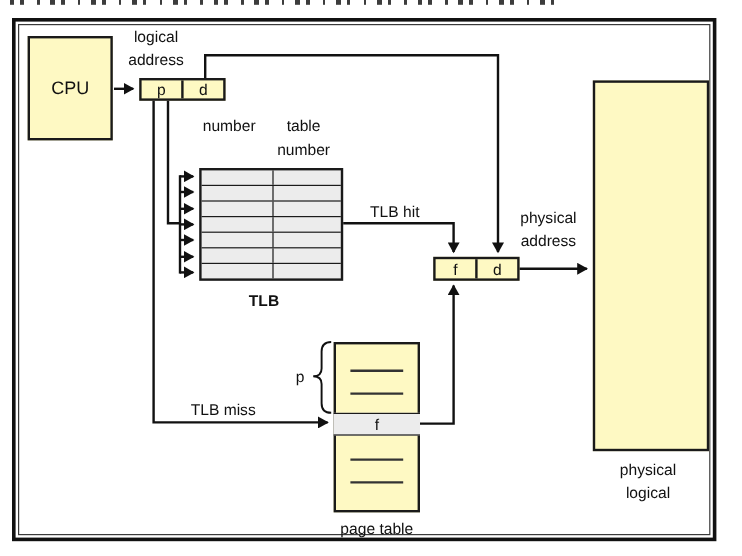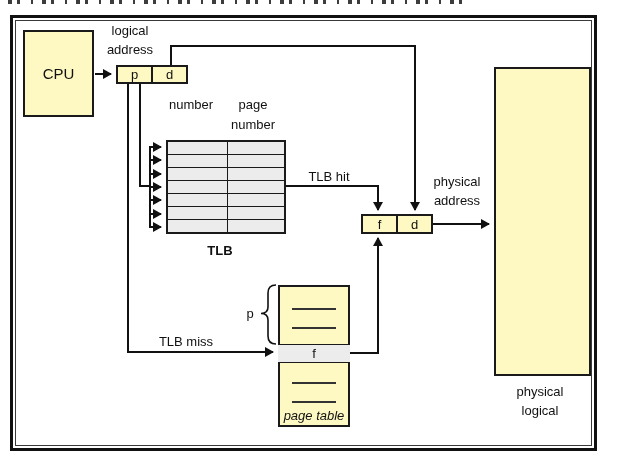--- a/index.html
+++ b/index.html
@@ -57,21 +57,21 @@
 
   <div class="abs box reg pd-box">
     <div class="cell">p</div>
     <div class="cell">d</div>
   </div>
 
   <div class="abs lbl" style="left:160px;top:95px;width:62px;line-height:20px;">
     <div>number</div>
   </div>
   <div class="abs lbl" style="left:222px;top:95px;width:62px;line-height:20px;">
-    <div>page</div>
+    <div>table</div>
     <div>number</div>
   </div>
 
   <div class="abs tlb-table" id="tlbTable">
       <div class="tlb-row">
         <div class="tlb-cell-page"></div>
         <div class="tlb-cell-frame"></div>
       </div>
       <div class="tlb-row">
         <div class="tlb-cell-page"></div>
@@ -112,21 +112,21 @@
   <div class="abs lbl" style="left:421px;top:172px;width:72px;">
     <div>physical</div>
     <div>address</div>
   </div>
 
   <div class="abs box pt-box"></div>
   <div class="abs pt-f-row">
     <span>f</span>
   </div>
   <div class="abs lbl" style="left:243px;top:304px;width:14px;">p</div>
-  <div class="abs lbl" style="left:270px;top:406px;width:88px;font-style:italic;">page table</div>
+  <div class="abs lbl" style="left:270px;top:431px;width:88px;">page table</div>
 
   <div class="abs box pm-box"></div>
   <div class="abs lbl" style="left:496px;top:382px;width:88px;">
     <div>physical</div>
     <div>logical</div>
   </div>
 
   <svg class="overlay">
     <defs>
       <marker id="arr" markerUnits="userSpaceOnUse" markerWidth="10" markerHeight="10" refX="8" refY="5" orient="auto">

